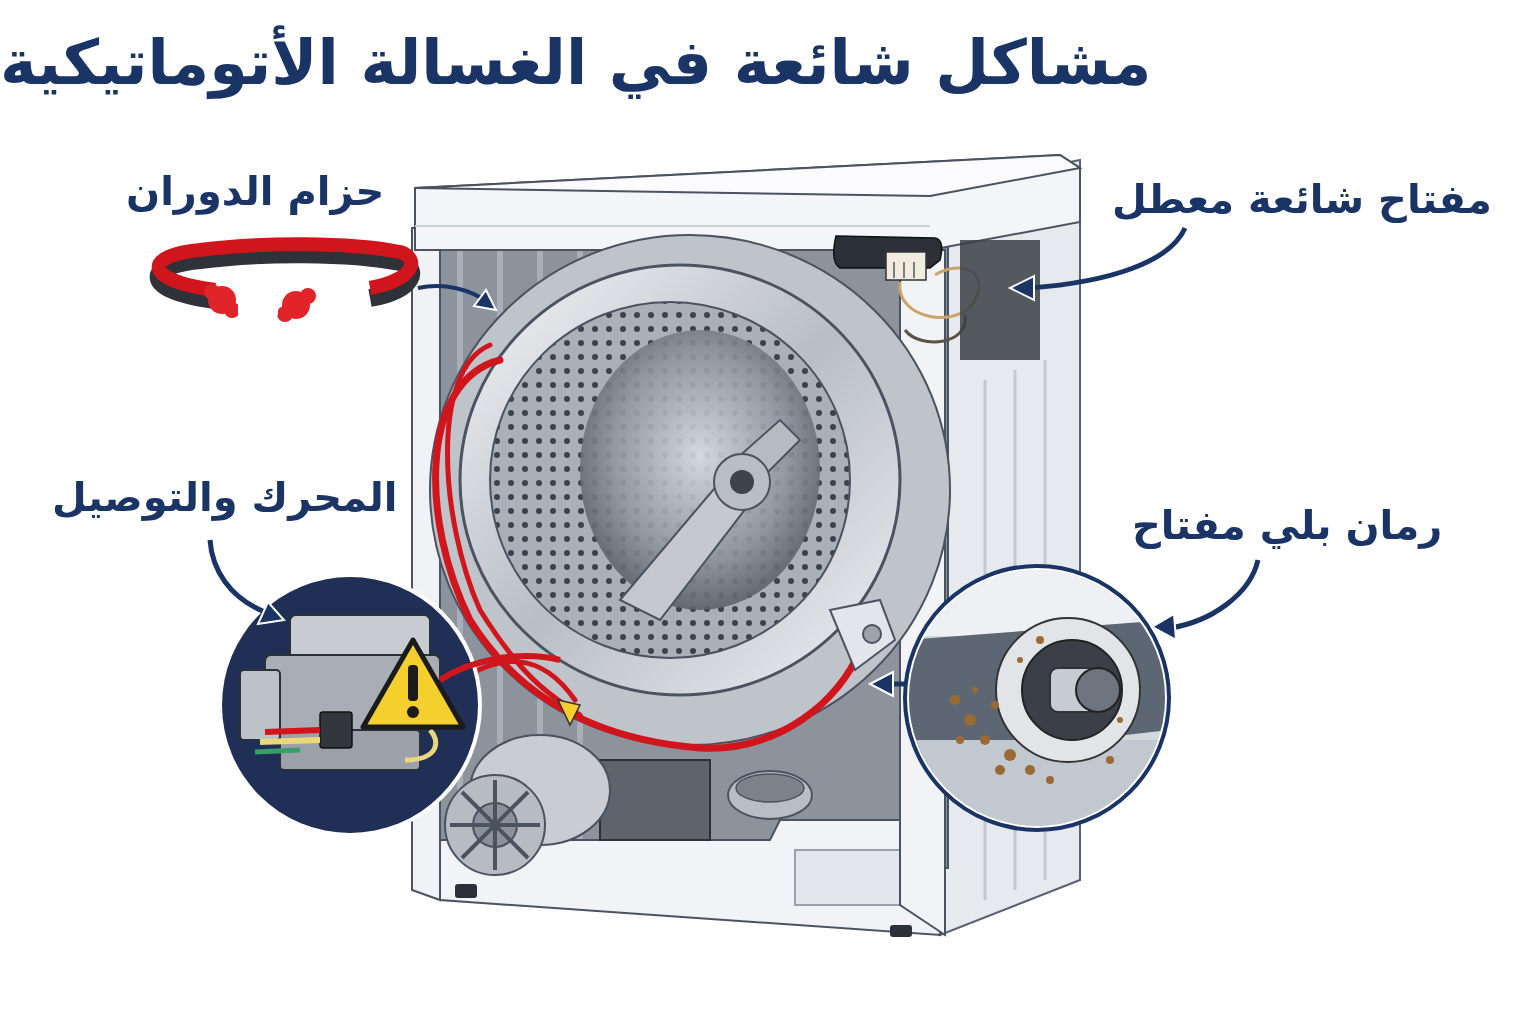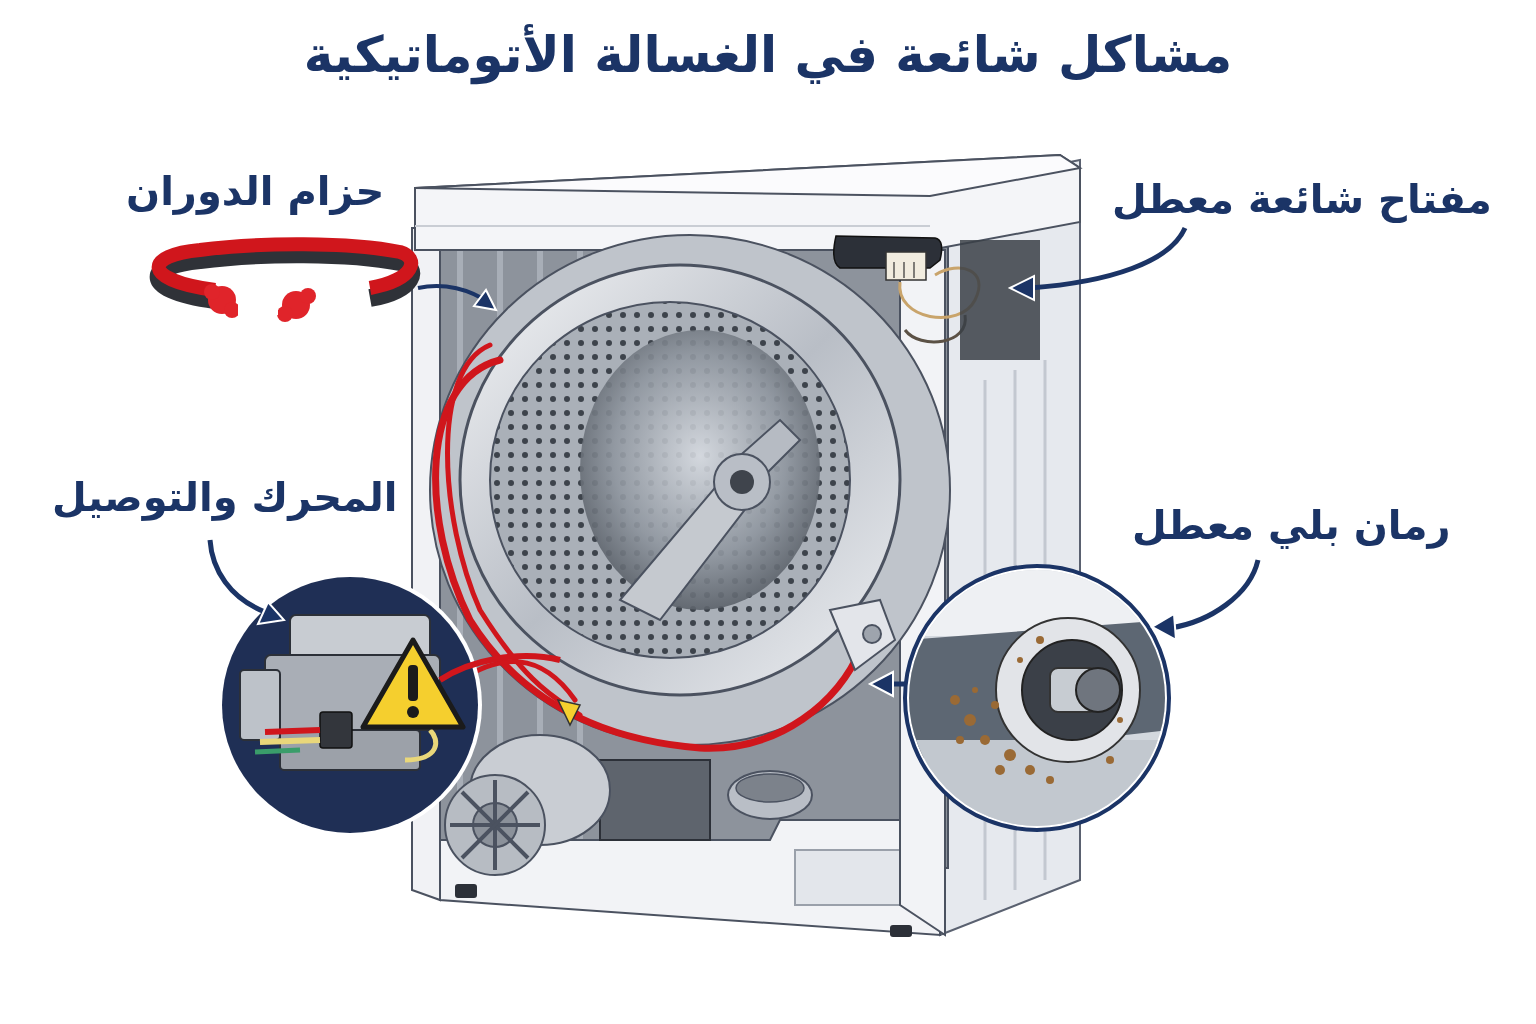--- a/index.html
+++ b/index.html
@@ -3,39 +3,39 @@
   <meta charset="utf-8">
   <style>
     html, body { margin: 0; padding: 0; }
     body {
       width: 1536px; height: 1024px; position: relative; overflow: hidden;
       background: #ffffff;
       font-family: "DejaVu Sans", sans-serif;
     }
     .title {
       position: absolute; left: 0; right: 0; top: 26px;
-      text-align: center; direction: rtl;
-      font-size: 50px; font-weight: bold; color: #1b3466;
+      text-align: left; direction: rtl;
+      font-size: 62px; font-weight: bold; color: #1b3466;
       letter-spacing: 0;
     }
     .label {
       position: absolute; direction: rtl; white-space: nowrap;
       font-size: 40px; font-weight: bold; color: #1b3466; text-align: right;
     }
     svg.stage { position: absolute; left: 0; top: 0; }
   </style>
 </head>
 <body>
 
 <div class="title">مشاكل شائعة في الغسالة الأتوماتيكية</div>
 
 <div class="label" style="left:126px; top:168px;">حزام الدوران</div>
 <div class="label" style="left:1112px; top:176px;">مفتاح شائعة معطل</div>
 <div class="label" style="left:52px; top:474px;">المحرك والتوصيل</div>
-<div class="label" style="left:1132px; top:502px;">رمان بلي معطل</div>
+<div class="label" style="left:1132px; top:502px;">رمان بلي مفتاح</div>
 
 <svg class="stage" width="1536" height="1024" viewBox="0 0 1536 1024">
   <defs>
     <radialGradient id="drumGrad" cx="50%" cy="45%" r="60%">
       <stop offset="0%" stop-color="#d8dce2"></stop>
       <stop offset="60%" stop-color="#8f969f"></stop>
       <stop offset="100%" stop-color="#4e545c"></stop>
     </radialGradient>
     <linearGradient id="ringGrad" x1="0" y1="0" x2="1" y2="1">
       <stop offset="0%" stop-color="#f4f5f7"></stop>

